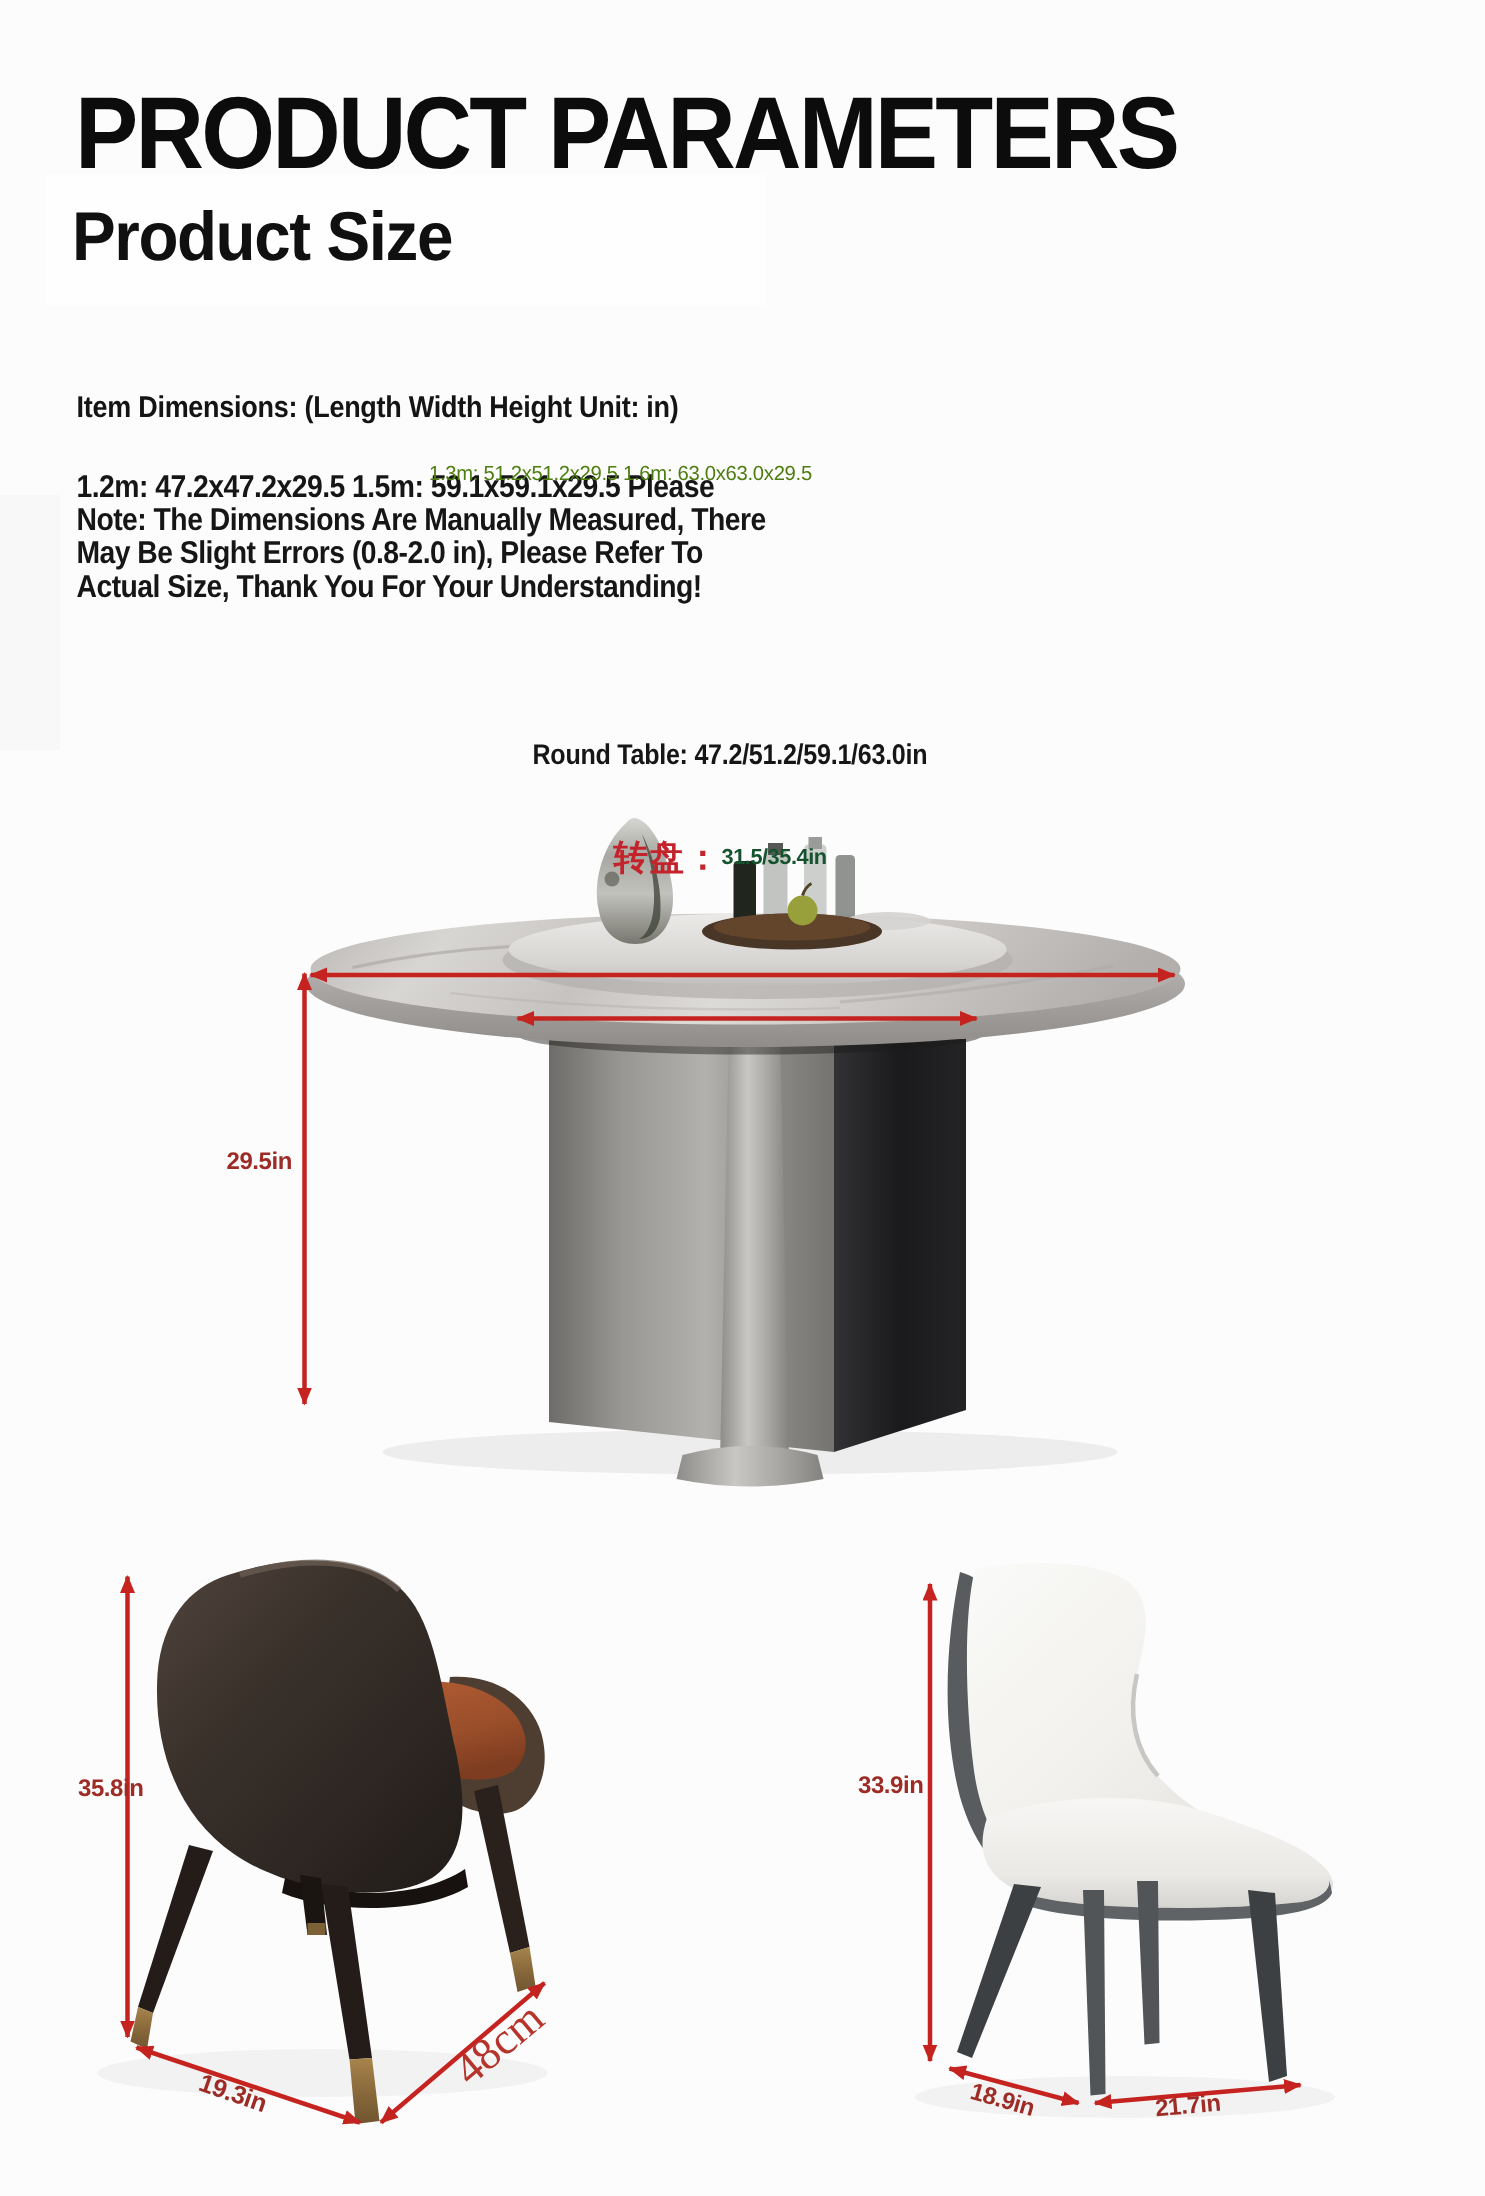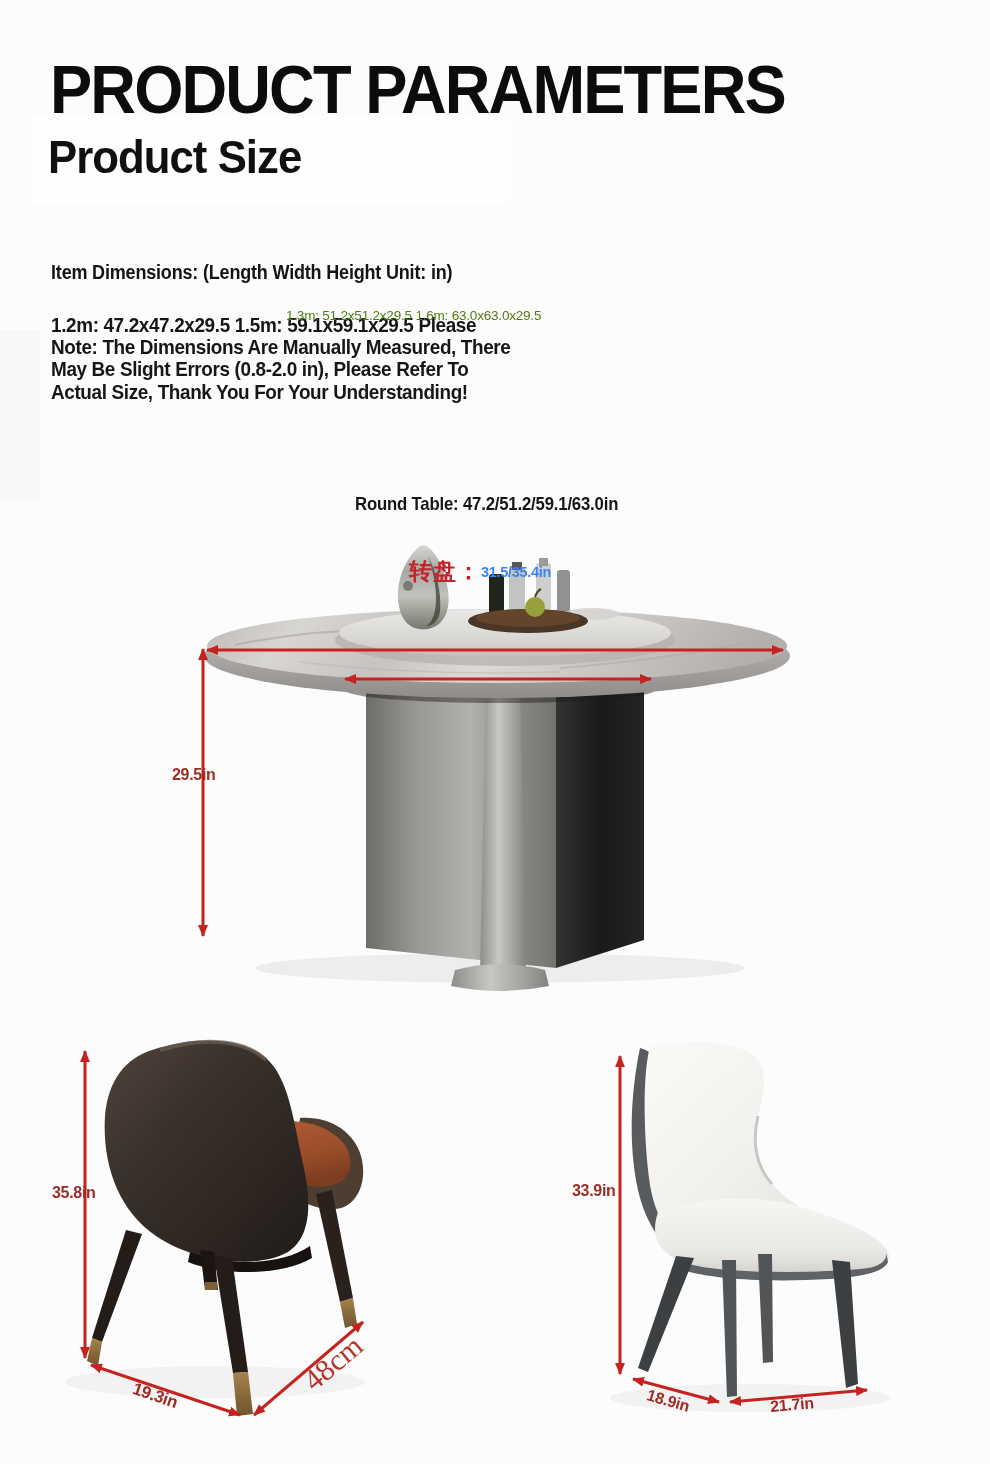--- a/index.html
+++ b/index.html
@@ -34,23 +34,23 @@
     left:51px;top:314px;font-size:21px;line-height:22.2px;font-weight:700;
     letter-spacing:-.4px;color:#161616;white-space:nowrap;
     transform:scaleX(.9);transform-origin:0 0;z-index:2;
   }
   .round-title{
     left:355px;top:493px;font-size:19px;font-weight:700;letter-spacing:-.2px;
     color:#161616;white-space:nowrap;transform:scaleX(.88);transform-origin:0 0;
   }
   .lbl{position:absolute;white-space:nowrap;}
   .zhuanpan{left:409px;top:556px;font-size:23px;font-weight:700;color:#c3242c;letter-spacing:1px;}
-  .turn-size{left:481px;top:564px;font-size:14.5px;font-weight:700;color:#3b82f6;letter-spacing:-.3px;}
+  .turn-size{left:481px;top:564px;font-size:14.5px;font-weight:700;color:#14532d;letter-spacing:-.3px;}
   .red-dim{font-size:16px;font-weight:700;color:#9e2c26;letter-spacing:-.3px;}
-  .d-295{left:172px;top:766px;}
+  .d-295{left:151px;top:766px;}
   .d-358{left:52px;top:1184px;}
   .d-339{left:572px;top:1182px;text-align:right;}
   .d-193{left:110px;top:1386px;width:90px;text-align:center;font-size:17px;transform:rotate(19deg);}
   .d-48cm{
     left:285px;top:1346px;width:96px;text-align:center;
     font-family:"Liberation Serif","DejaVu Serif",serif;
     font-size:30px;font-weight:500;color:#b5342c;transform:rotate(-40deg);
   }
   .d-217{left:624px;top:1392px;width:88px;text-align:center;transform:rotate(16deg);}
   .d-189{left:748px;top:1396px;width:88px;text-align:center;transform:rotate(-5deg);}

